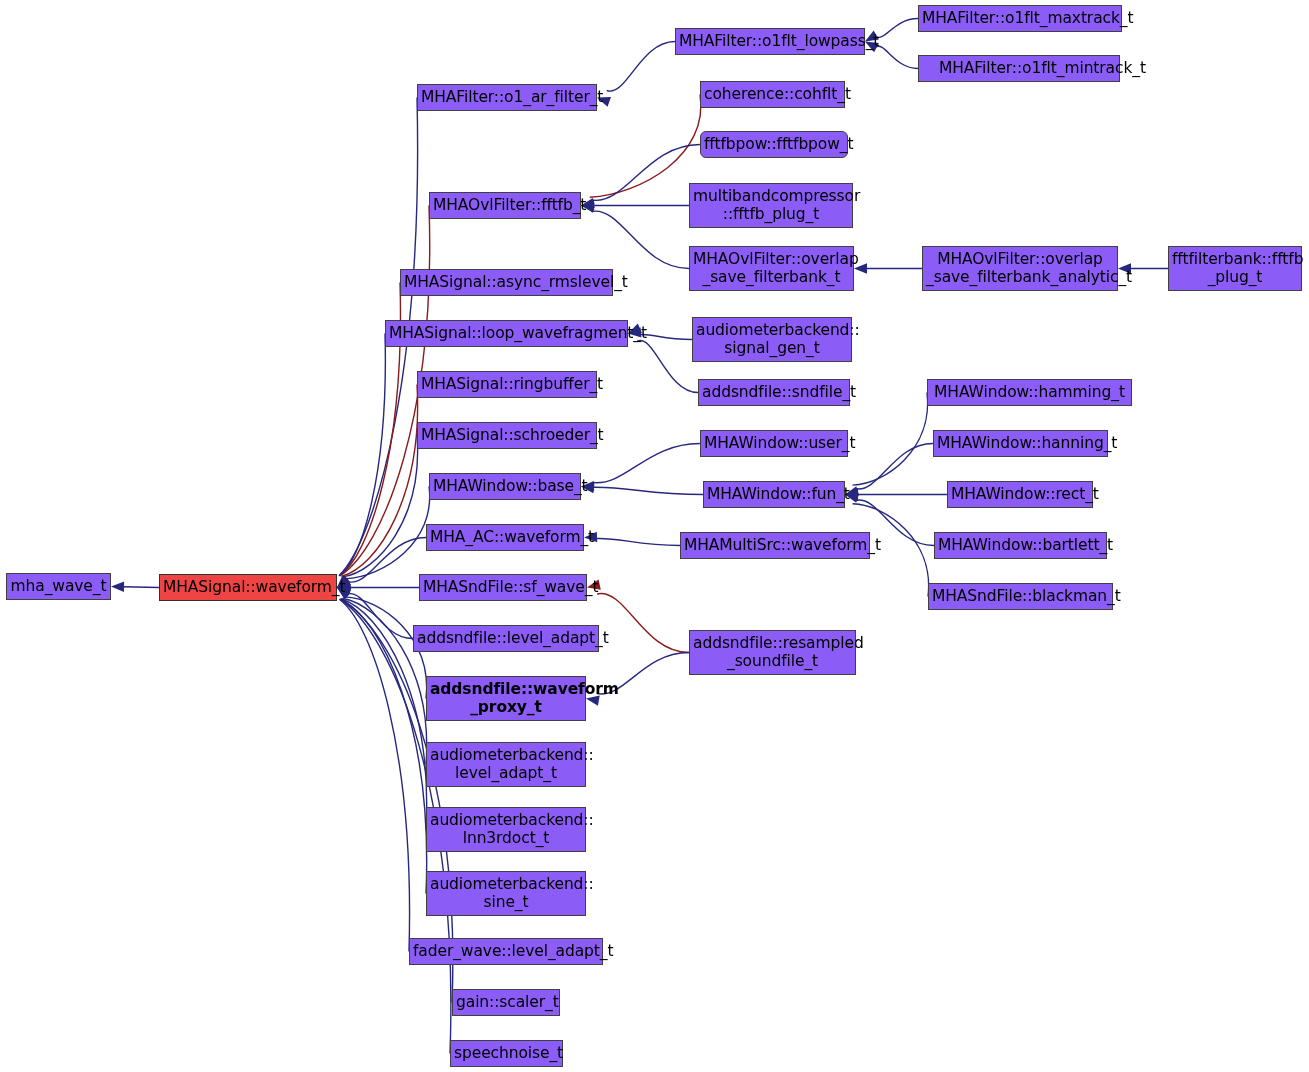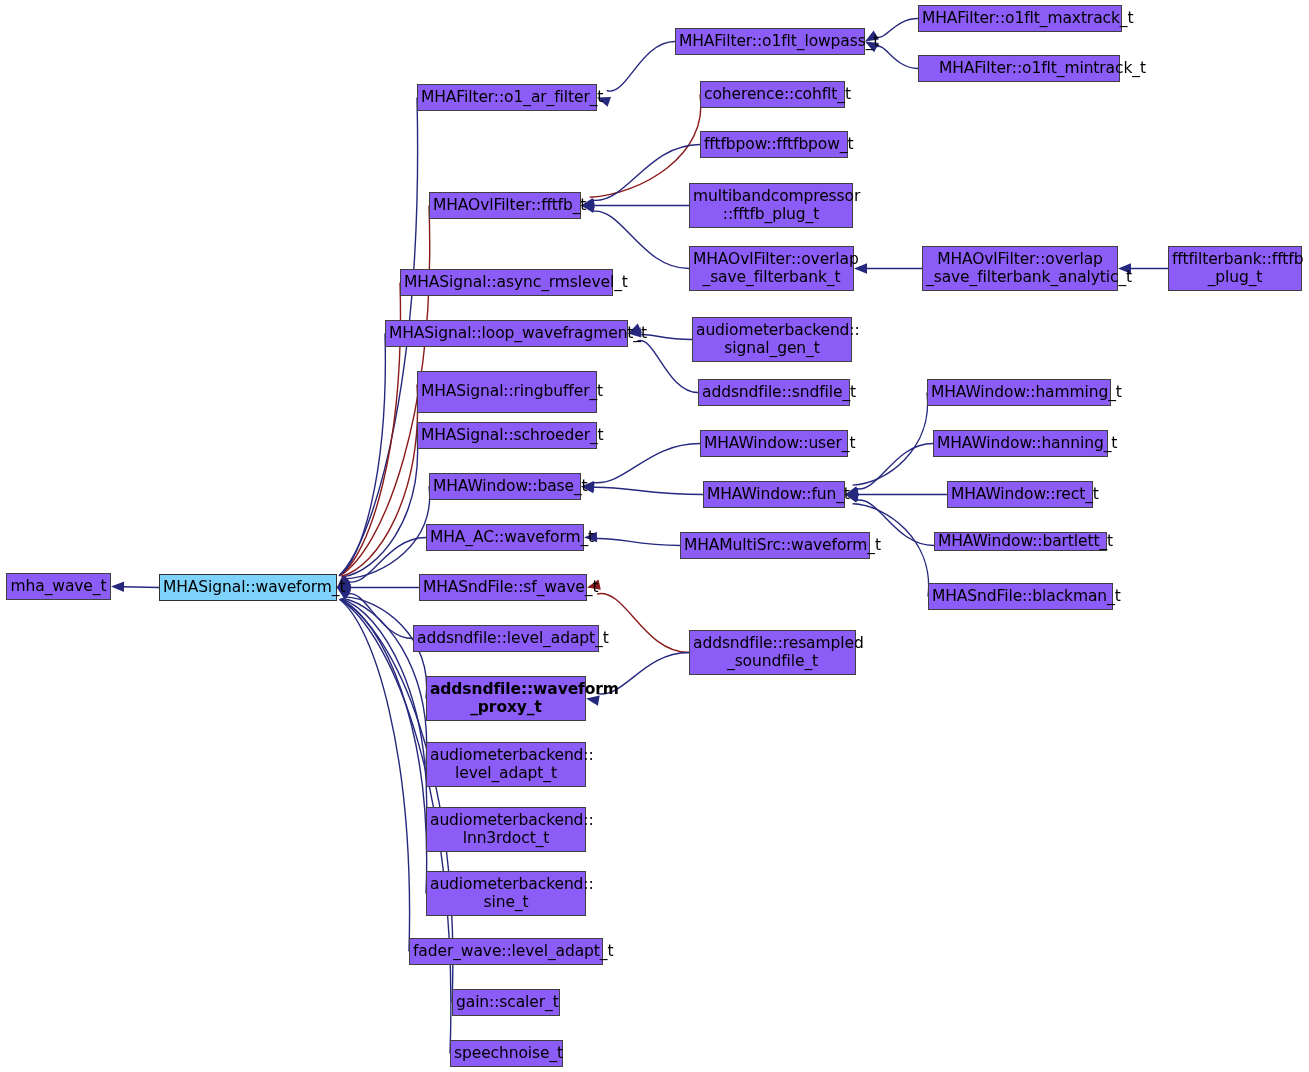--- a/index.html
+++ b/index.html
@@ -23,21 +23,21 @@
     line-height:1.12;
     display:flex;
     align-items:center;
     justify-content:center;
     text-align:center;
     white-space:pre-line;
     letter-spacing:-0.1px;
     padding:0 3px;
   }
   .node.root{
-    background:#7dd3fc;
+    background:#ef4444;
     border-color:#303030;
   }
   .node .lbl{display:block;width:100%;}
 </style>
 </head>
 <body>
 
 <div id="canvas">
   <svg id="edges" xmlns="http://www.w3.org/2000/svg" viewBox="0 0 1309 1072">
       <path d="M 159 587.5 L 122.99739668073735 586.749945764182" fill="none" stroke="#26287e" stroke-width="1.4"></path>
@@ -119,57 +119,57 @@
       <path d="M 689 652.5 C 642.65 652.5, 625.14 698.5, 596.9569473614386 693.6066060327556" fill="none" stroke="#26287e" stroke-width="1.4"></path>
       <polygon points="586,698.5 597.9188052484519,705.8472499242556 599.6979278862966,695.6005566703562" fill="#26287e"></polygon>
     </svg>
   <div id="nodes">
       <div class="node" style="left: 6px; top: 573px; width: 105px; height: 27px;"><span class="lbl">mha_wave_t</span></div>
       <div class="node root" style="left: 159px; top: 574px; width: 178px; height: 27px;"><span class="lbl">MHASignal::waveform_t</span></div>
       <div class="node" style="left: 417px; top: 84px; width: 180px; height: 27px;"><span class="lbl">MHAFilter::o1_ar_filter_t</span></div>
       <div class="node" style="left: 429px; top: 192px; width: 152px; height: 27px;"><span class="lbl">MHAOvlFilter::fftfb_t</span></div>
       <div class="node" style="left: 400px; top: 269px; width: 213px; height: 27px;"><span class="lbl">MHASignal::async_rmslevel_t</span></div>
       <div class="node" style="left: 385px; top: 320px; width: 243px; height: 27px;"><span class="lbl">MHASignal::loop_wavefragment_t</span></div>
-      <div class="node" style="left: 417px; top: 371px; width: 180px; height: 42px;"><span class="lbl">MHASignal::ringbuffer_t</span></div>
+      <div class="node" style="left: 417px; top: 371px; width: 180px; height: 27px;"><span class="lbl">MHASignal::ringbuffer_t</span></div>
       <div class="node" style="left: 417px; top: 422px; width: 180px; height: 27px;"><span class="lbl">MHASignal::schroeder_t</span></div>
       <div class="node" style="left: 429px; top: 473px; width: 152px; height: 27px;"><span class="lbl">MHAWindow::base_t</span></div>
       <div class="node" style="left: 426px; top: 524px; width: 158px; height: 27px;"><span class="lbl">MHA_AC::waveform_t</span></div>
       <div class="node" style="left: 419px; top: 574px; width: 168px; height: 27px;"><span class="lbl">MHASndFile::sf_wave_t</span></div>
       <div class="node" style="left: 413px; top: 625px; width: 186px; height: 27px;"><span class="lbl">addsndfile::level_adapt_t</span></div>
       <div class="node" style="left: 426px; top: 676px; width: 160px; height: 45px; font-weight: bold;"><span class="lbl">addsndfile::waveform
 _proxy_t</span></div>
       <div class="node" style="left: 426px; top: 742px; width: 160px; height: 45px;"><span class="lbl">audiometerbackend::
 level_adapt_t</span></div>
       <div class="node" style="left: 426px; top: 807px; width: 160px; height: 45px;"><span class="lbl">audiometerbackend::
 lnn3rdoct_t</span></div>
       <div class="node" style="left: 426px; top: 871px; width: 160px; height: 45px;"><span class="lbl">audiometerbackend::
 sine_t</span></div>
       <div class="node" style="left: 409px; top: 938px; width: 194px; height: 27px;"><span class="lbl">fader_wave::level_adapt_t</span></div>
       <div class="node" style="left: 452px; top: 989px; width: 108px; height: 27px; justify-content: flex-end;"><span class="lbl">gain::scaler_t</span></div>
       <div class="node" style="left: 450px; top: 1040px; width: 113px; height: 27px;"><span class="lbl">speechnoise_t</span></div>
       <div class="node" style="left: 675px; top: 28px; width: 190px; height: 27px;"><span class="lbl">MHAFilter::o1flt_lowpass_t</span></div>
       <div class="node" style="left: 700px; top: 81px; width: 145px; height: 27px;"><span class="lbl">coherence::cohflt_t</span></div>
-      <div class="node" style="left: 700px; top: 131px; width: 148px; height: 27px;"><span class="lbl">fftfbpow::fftfbpow_t</span></div>
+      <div class="node" style="left: 700px; top: 131px; width: 148px; height: 27px; border-radius: 6px;"><span class="lbl">fftfbpow::fftfbpow_t</span></div>
       <div class="node" style="left: 689px; top: 183px; width: 164px; height: 45px;"><span class="lbl">multibandcompressor
 ::fftfb_plug_t</span></div>
       <div class="node" style="left: 689px; top: 246px; width: 165px; height: 45px;"><span class="lbl">MHAOvlFilter::overlap
 _save_filterbank_t</span></div>
       <div class="node" style="left: 692px; top: 317px; width: 160px; height: 45px;"><span class="lbl">audiometerbackend::
 signal_gen_t</span></div>
       <div class="node" style="left: 698px; top: 379px; width: 152px; height: 27px;"><span class="lbl">addsndfile::sndfile_t</span></div>
       <div class="node" style="left: 700px; top: 430px; width: 148px; height: 27px;"><span class="lbl">MHAWindow::user_t</span></div>
       <div class="node" style="left: 703px; top: 481px; width: 142px; height: 27px;"><span class="lbl">MHAWindow::fun_t</span></div>
       <div class="node" style="left: 680px; top: 532px; width: 190px; height: 27px;"><span class="lbl">MHAMultiSrc::waveform_t</span></div>
       <div class="node" style="left: 689px; top: 630px; width: 167px; height: 45px;"><span class="lbl">addsndfile::resampled
 _soundfile_t</span></div>
       <div class="node" style="left: 918px; top: 5px; width: 204px; height: 27px;"><span class="lbl">MHAFilter::o1flt_maxtrack_t</span></div>
       <div class="node" style="left: 918px; top: 55px; width: 202px; height: 27px; padding-left: 20px;"><span class="lbl">MHAFilter::o1flt_mintrack_t</span></div>
       <div class="node" style="left: 922px; top: 246px; width: 196px; height: 45px;"><span class="lbl">MHAOvlFilter::overlap
 _save_filterbank_analytic_t</span></div>
-      <div class="node" style="left: 927px; top: 379px; width: 184px; height: 27px;"><span class="lbl">MHAWindow::hamming_t</span></div>
+      <div class="node" style="left: 927px; top: 379px; width: 205px; height: 27px;"><span class="lbl">MHAWindow::hamming_t</span></div>
       <div class="node" style="left: 933px; top: 430px; width: 175px; height: 27px;"><span class="lbl">MHAWindow::hanning_t</span></div>
       <div class="node" style="left: 947px; top: 481px; width: 146px; height: 27px;"><span class="lbl">MHAWindow::rect_t</span></div>
-      <div class="node" style="left: 934px; top: 532px; width: 173px; height: 19px;"><span class="lbl">MHAWindow::bartlett_t</span></div>
+      <div class="node" style="left: 934px; top: 532px; width: 173px; height: 27px;"><span class="lbl">MHAWindow::bartlett_t</span></div>
       <div class="node" style="left: 928px; top: 583px; width: 185px; height: 27px;"><span class="lbl">MHASndFile::blackman_t</span></div>
       <div class="node" style="left: 1168px; top: 246px; width: 134px; height: 45px; justify-content: center;"><span class="lbl">fftfilterbank::fftfb
 _plug_t</span></div>
     </div>
 </div>
 
 </body></html>

